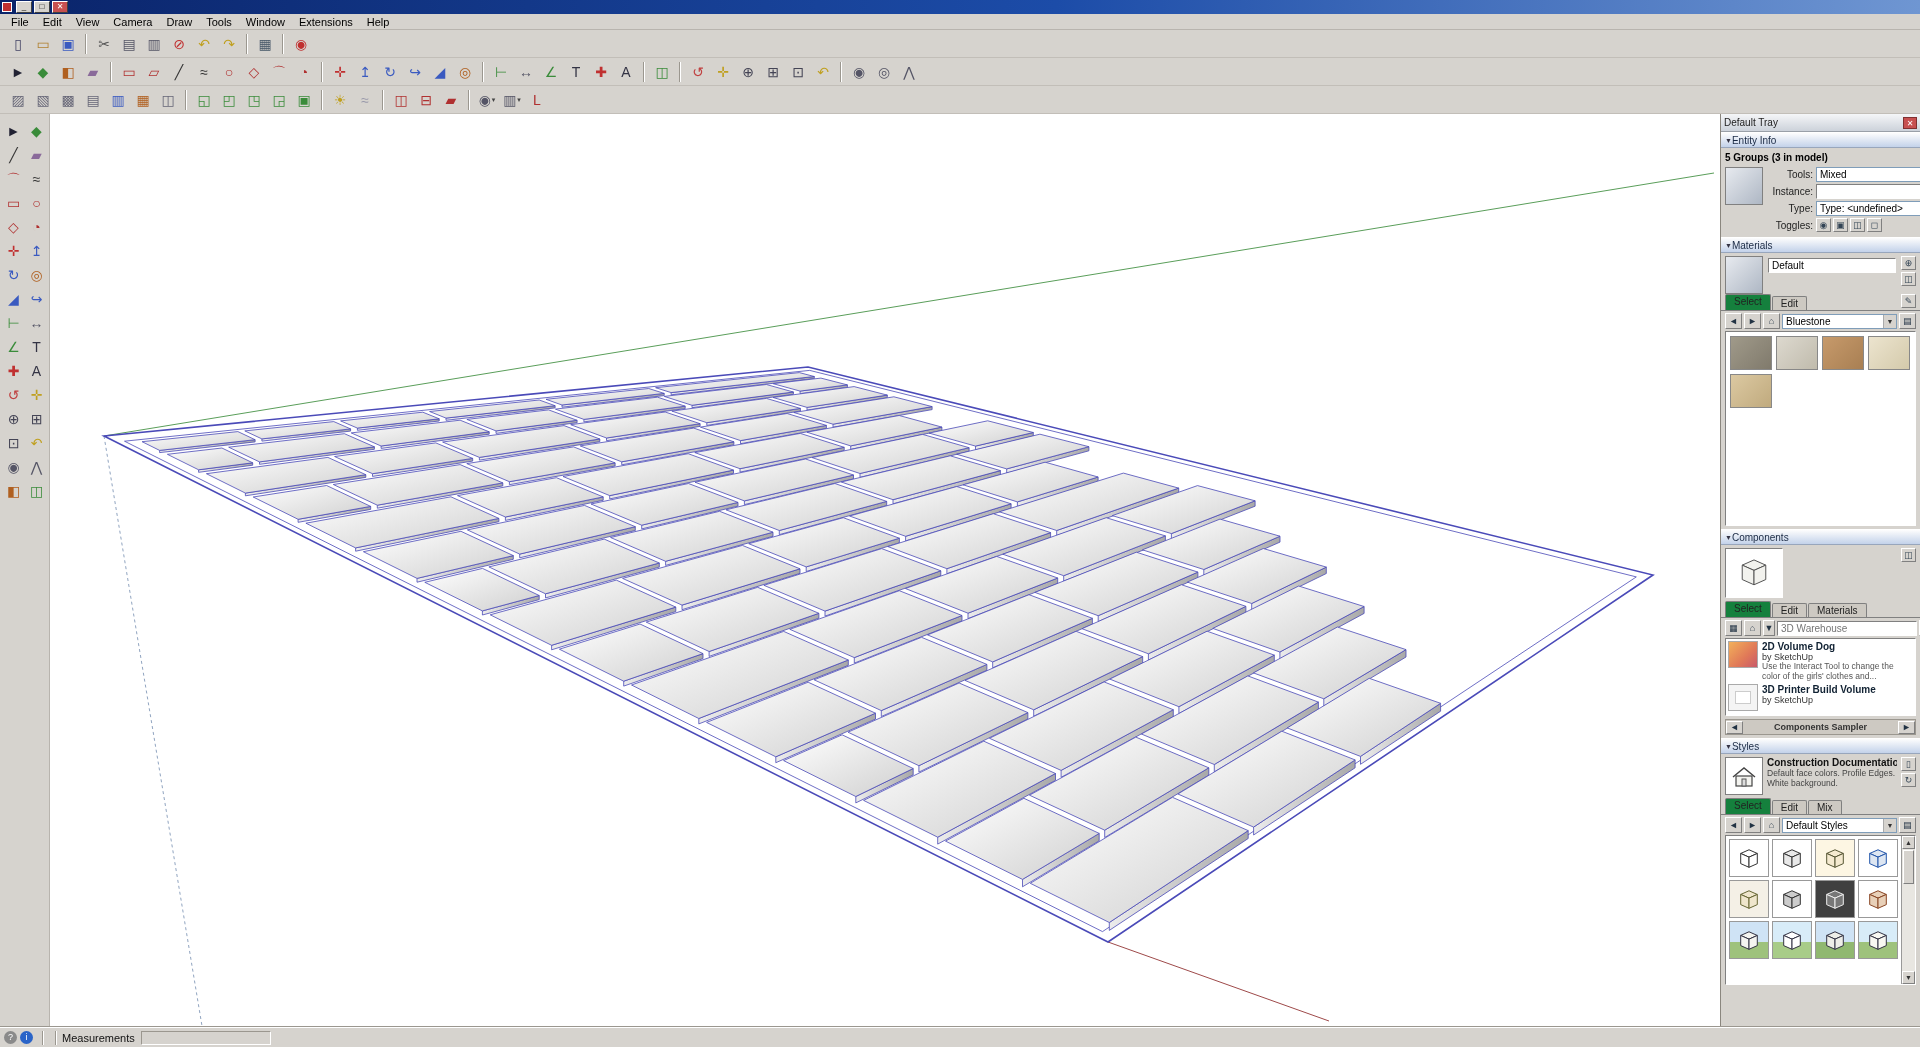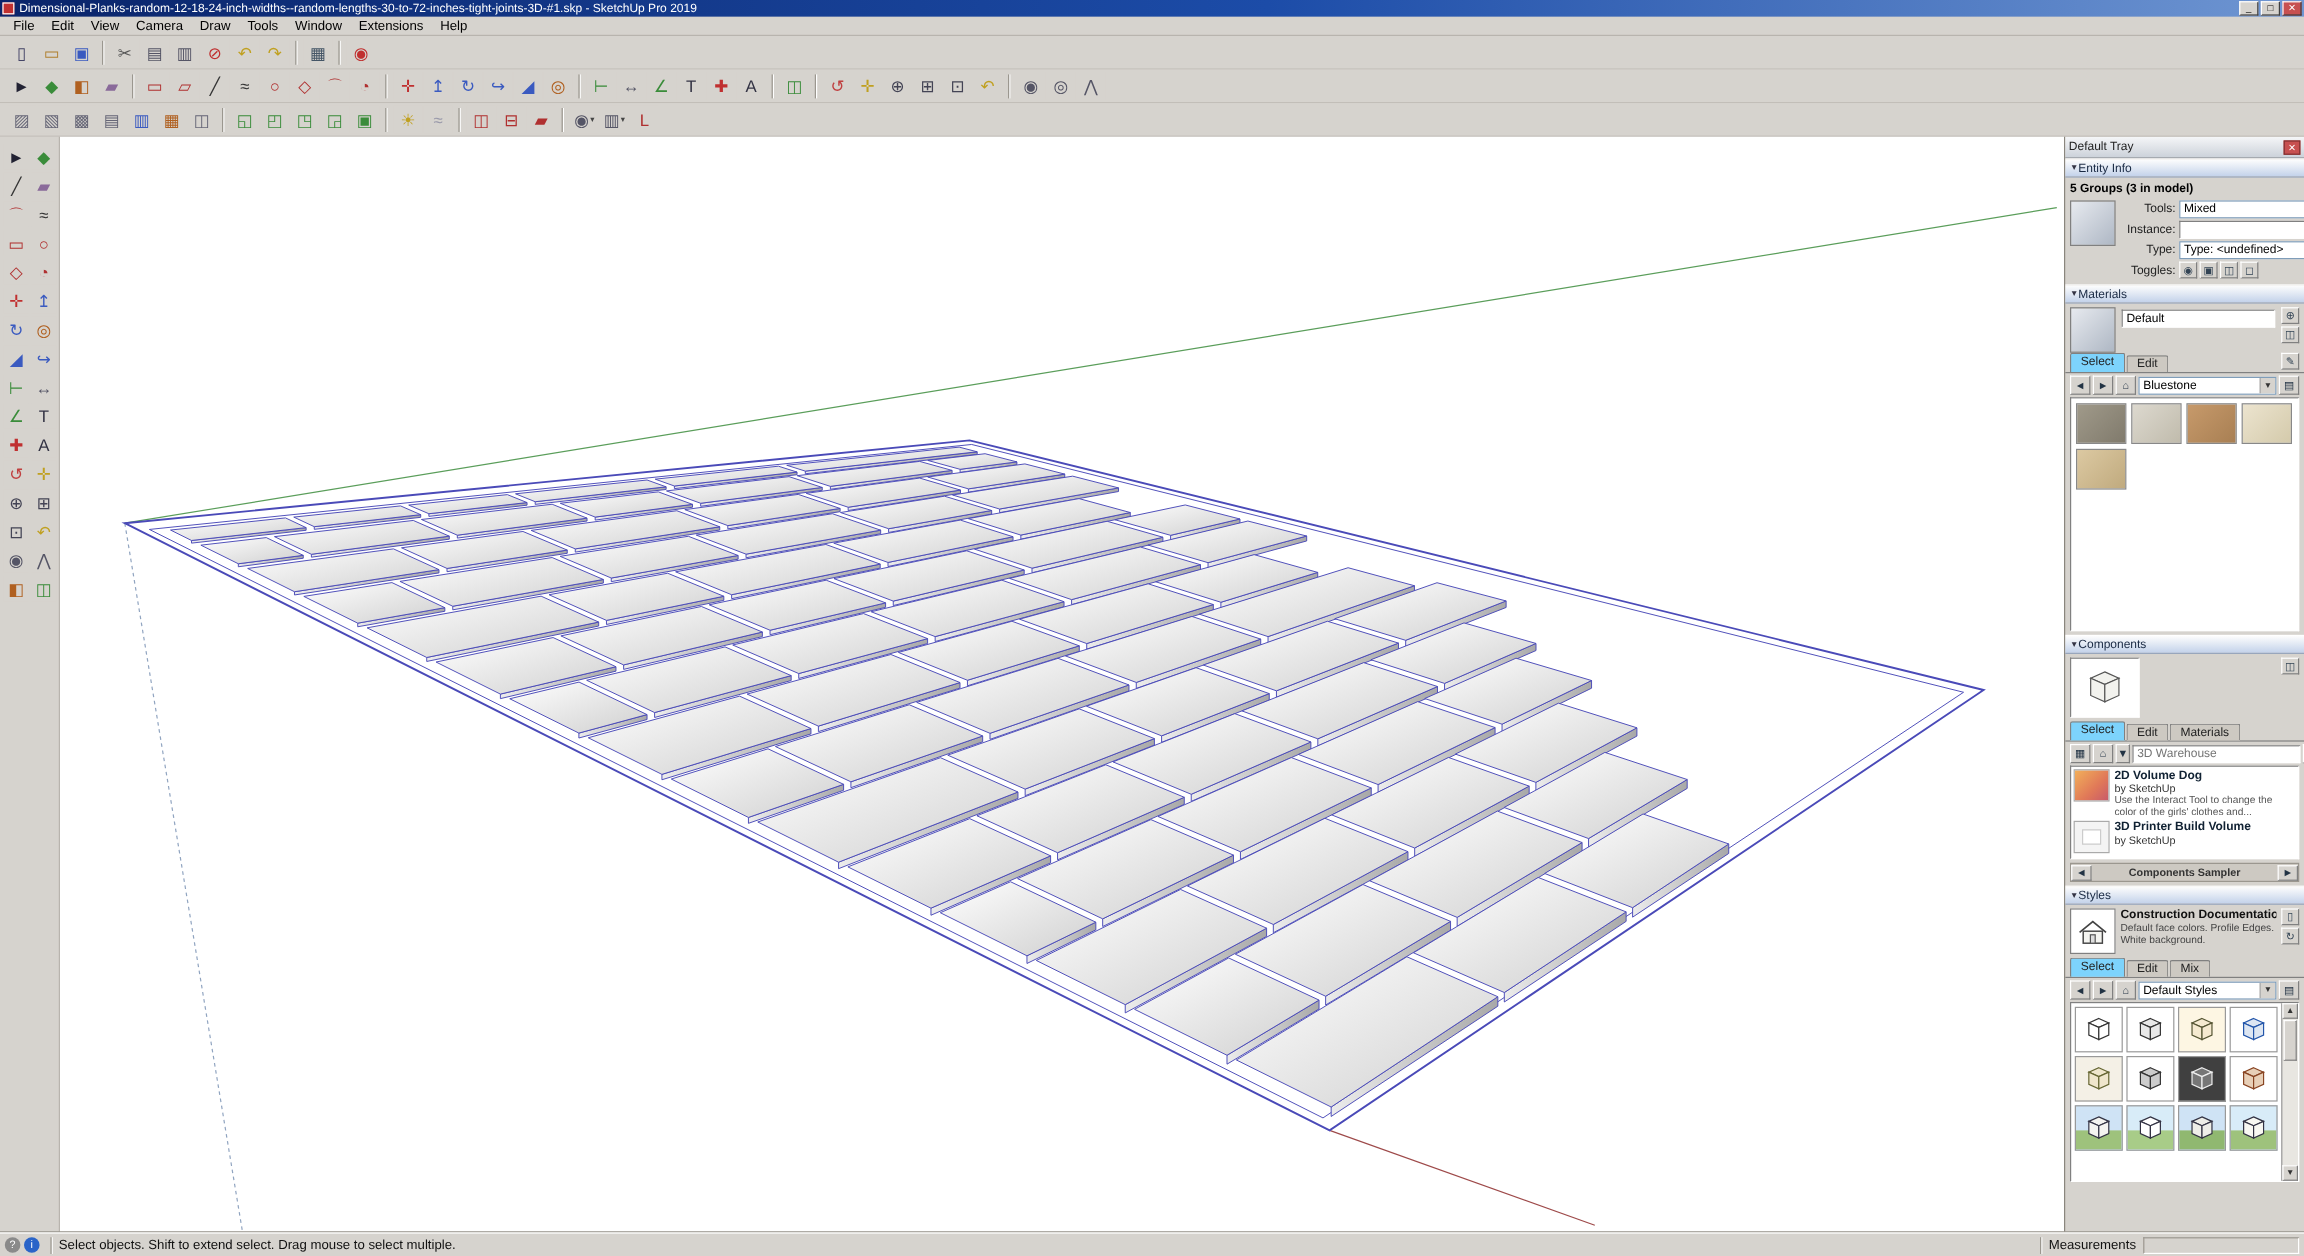--- a/index.html
+++ b/index.html
@@ -80,21 +80,21 @@
     font-family:"Liberation Sans",sans-serif; }
   .togglerow { display:flex; gap:2px; }
   .miniicon { width:15px; height:14px; background:#d6d3ce; border:1px solid;
     border-color:#fff #808080 #808080 #fff; font-size:9px; line-height:12px;
     text-align:center; color:#345; }
   .tabsrow { display:flex; align-items:flex-end; padding:0 4px; height:17px;
     border-bottom:1px solid #808080; position:relative; }
   .tab { font-size:10px; padding:1px 8px 0; height:14px; background:#cdc9c2;
     border:1px solid #808080; border-bottom:none; margin-right:1px;
     border-radius:2px 2px 0 0; color:#222; }
-  .tab.active { background:#7dd3fc; height:16px; }
+  .tab.active { background:#15803d; height:16px; }
   .tabtool { margin-left:auto; margin-bottom:2px; }
   .navrow { display:flex; align-items:center; gap:2px; padding:2px 4px; }
   .navbtn { width:17px; height:16px; background:#d6d3ce; border:1px solid;
     border-color:#fff #808080 #808080 #fff; font-size:9px; line-height:14px;
     text-align:center; color:#234; flex:none; }
   .panel { background:#fff; border:1px solid; border-color:#808080 #fff #fff #808080;
     margin:0 4px 3px; }
   .swpanel { height:195px; padding:4px; display:flex; flex-wrap:wrap; gap:4px;
     align-content:flex-start; }
   .swatch { width:42px; height:34px; border:1px solid #888; }
@@ -148,21 +148,20 @@
   .hint { flex:1; white-space:nowrap; overflow:hidden; }
   .measure { display:flex; align-items:center; gap:6px; }
   .mfield { width:130px; height:14px; background:#d6d3ce; border:1px solid;
     border-color:#9b978f #fff #fff #9b978f; }
 </style>
 </head>
 <body>
 
 <div class="titlebar">
   <span class="appicon"></span>
-  <span class="titletext">Dimensional-Planks-random-12-18-24-inch-widths--random-lengths-30-to-72-inches-tight-joints-3D-#1.skp - SketchUp Pro 2019</span>
   <span class="winbtns">
     <span class="winbtn">_</span>
     <span class="winbtn">□</span>
     <span class="winbtn close">✕</span>
   </span>
 </div>
 
 <div class="menubar" id="menubar">
     <div class="mitem">File</div>
     <div class="mitem">Edit</div>
@@ -937,19 +936,18 @@
       <span class="strack"></span>
       <span class="sb">▼</span>
     </div>
   </div>
 </div>
 
 <div class="statusbar">
   <span class="sicon q">?</span>
   <span class="sicon i">i</span>
   <span class="ssep"></span>
-  <span class="hint">Select objects. Shift to extend select. Drag mouse to select multiple.</span>
   <span class="ssep"></span>
   <span class="measure">
     <span>Measurements</span>
     <span class="mfield"></span>
   </span>
 </div>
 
 </body></html>

